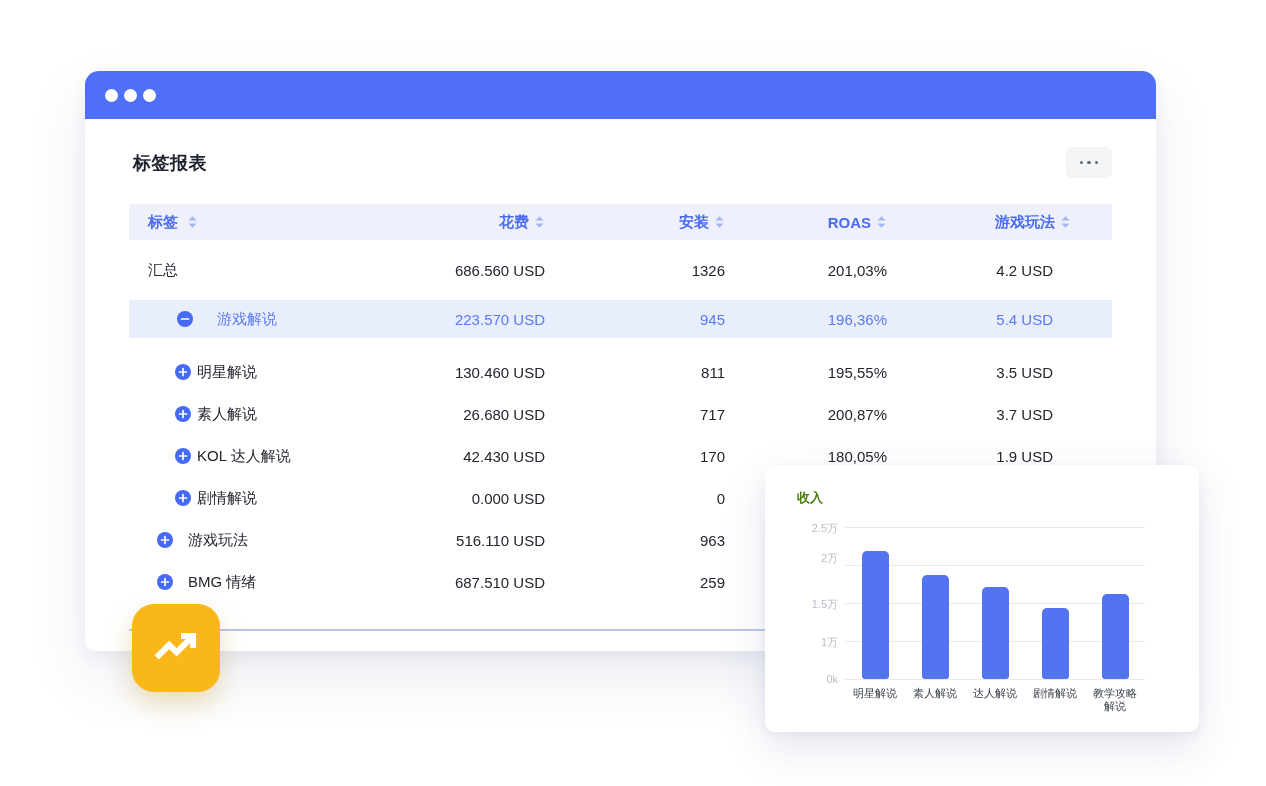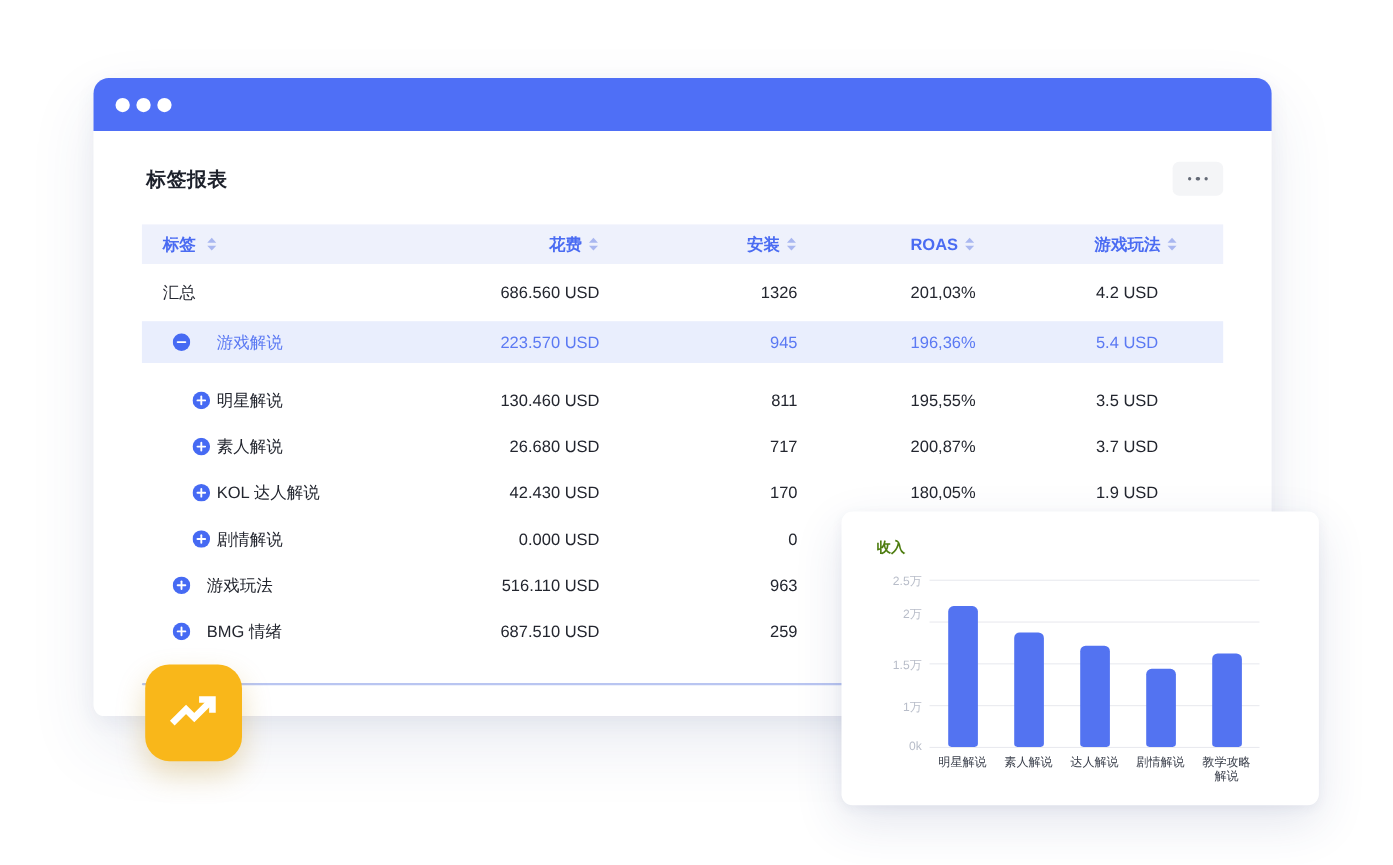--- a/index.html
+++ b/index.html
@@ -30,22 +30,22 @@
 
   
   .thead,.trow{display:grid;grid-template-columns:1fr 215px 180px 162px 225px;align-items:center;}
   .thead{height:36px;background:var(--header-row-bg);}
   .th{display:flex;align-items:center;gap:5px;font-size:15px;font-weight:700;color:var(--header-text);}
   .th.col0{justify-content:flex-start;padding-left:19px;gap:9px;}
   .th.col1,.th.col2,.th.col3{justify-content:flex-end;}
   .th.col4{justify-content:flex-end;padding-right:41px;}
   .sort{display:inline-flex;color:var(--sort-icon);cursor:pointer;}
   .trow{height:42px;font-size:15px;}
-  .trow.summary{height:52px;}
-  .trow.highlight{height:38px;background:var(--highlight-row-bg);}
+  .trow.summary{height:60px;}
+  .trow.highlight{height:38px;background:var(--highlight-row-bg);padding-left:20px;}
   .trow.highlight .td{color:var(--highlight-text);}
   .td{color:var(--body-text);}
   .c-label{display:flex;align-items:center;}
   .summary .c-label{padding-left:19px;}
   .trow.lvl1 .c-label{padding-left:28px;}
   .trow.lvl2 .c-label{padding-left:46px;}
   .trow.lvl1 .expand{margin-right:15px;}
   .trow.lvl2 .expand{margin-right:6px;}
   .trow.highlight .expand{margin-right:24px;}
   .c-spend,.c-installs,.c-roas{text-align:right;}

